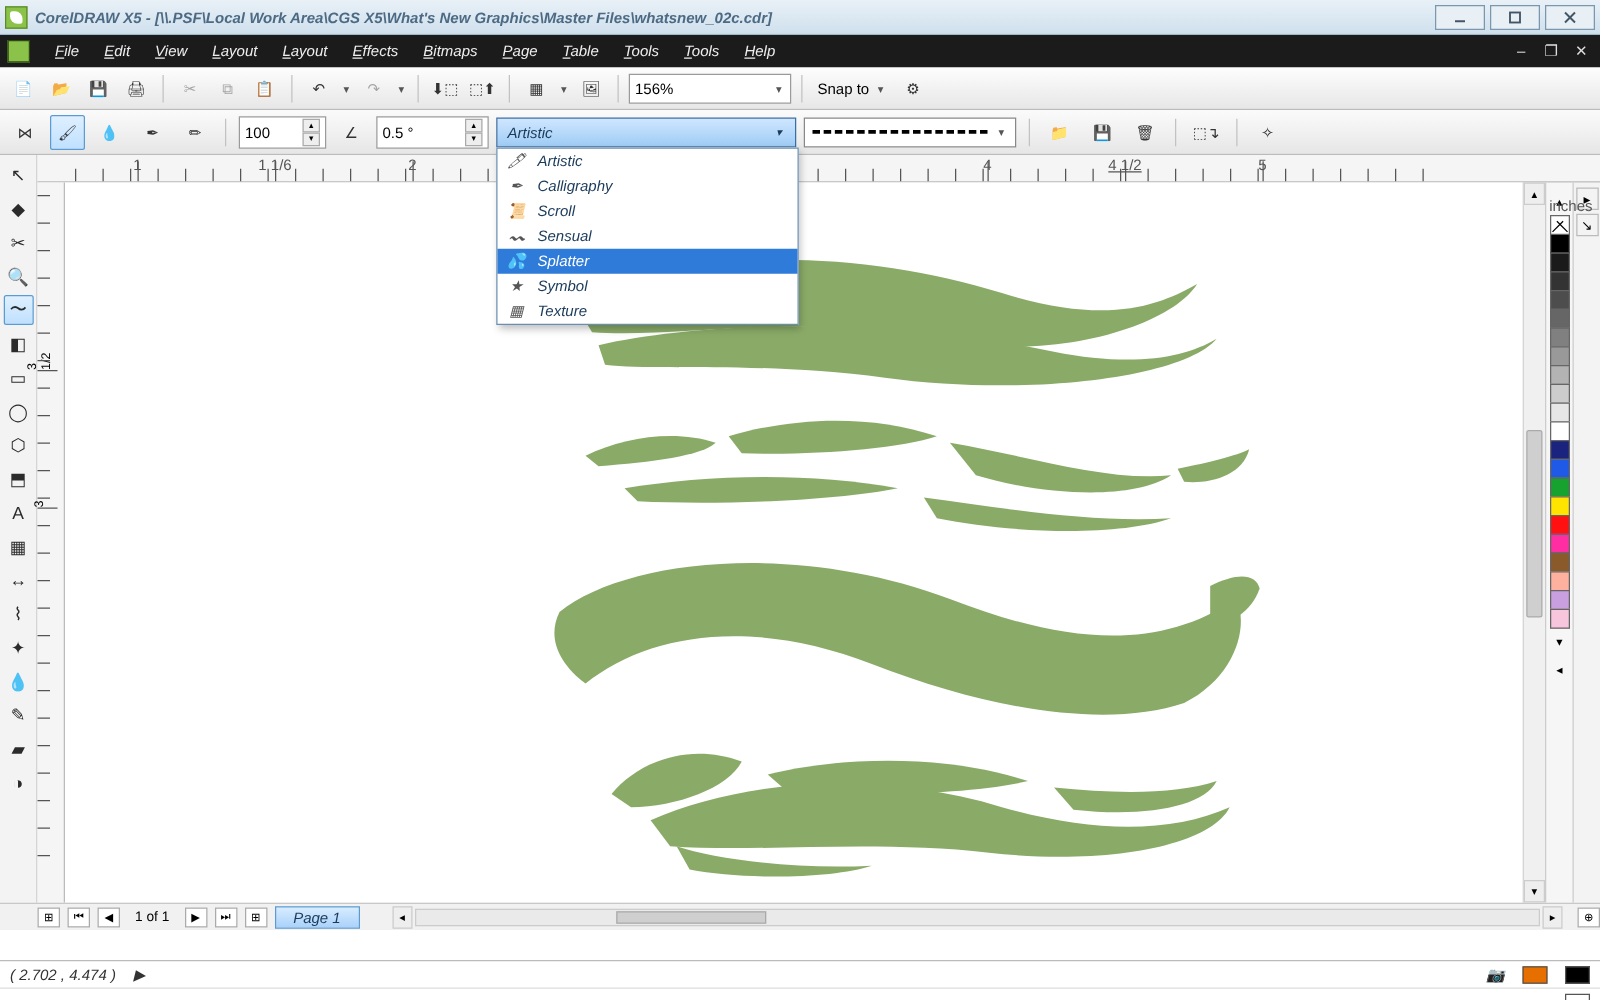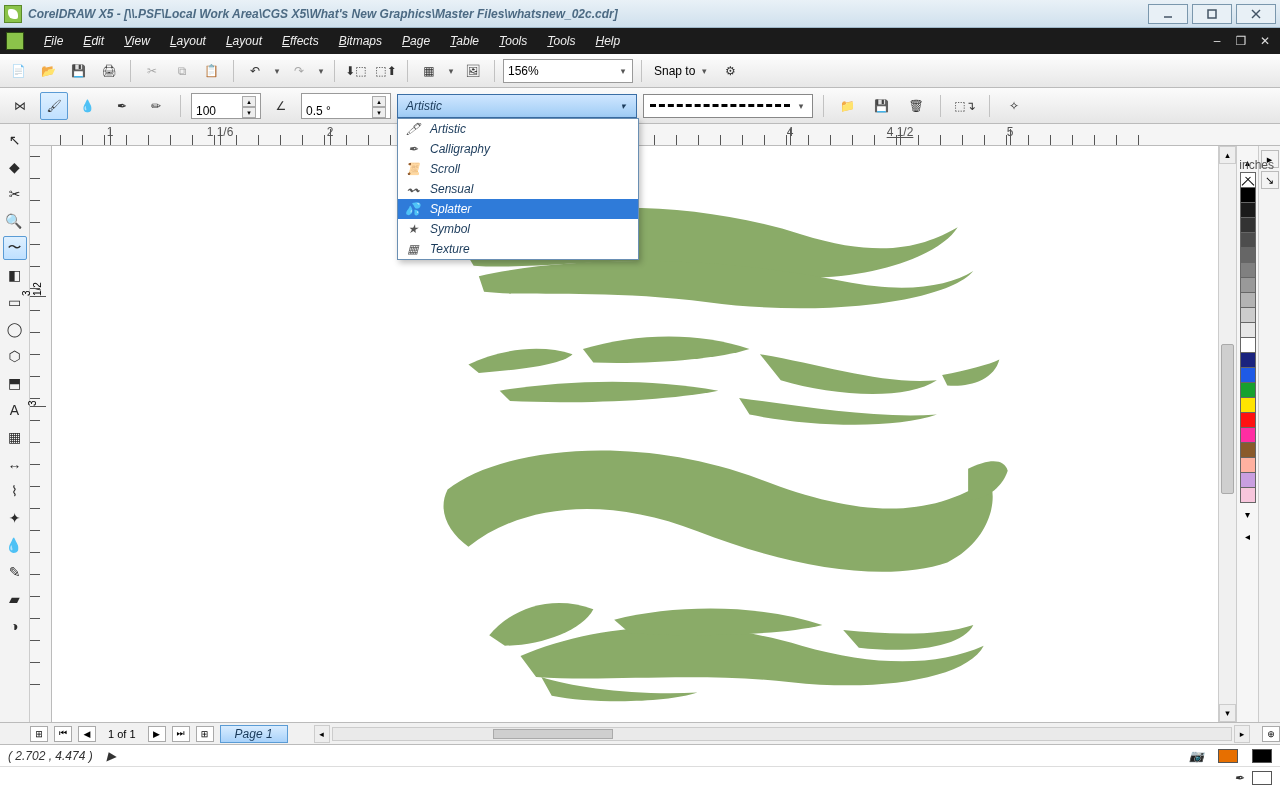--- a/index.html
+++ b/index.html
@@ -30,21 +30,21 @@
 .combo{height:24px;border:1px solid #9a9a9a;background:#fff;display:flex;align-items:center;padding:0 4px;gap:44px;}
 .combo input{border:none;outline:none;width:60px;background:transparent;font-size:12px;}
 .combo .drop-arrow{margin-left:auto;}
 .snap{display:flex;align-items:center;gap:4px;padding:0 4px;}
 
 
 .propbar{height:36px;background:linear-gradient(#fbfbfb,#e6e6e6);border-bottom:1px solid #bbb;display:flex;align-items:center;padding:0 6px;gap:6px;}
 .pbtn{width:28px;height:28px;border:1px solid #a9a9a9;border-radius:2px;background:linear-gradient(#fff,#e6e6e6);display:flex;align-items:center;justify-content:center;color:#333;}
 .pbtn.flat{border-color:transparent;background:transparent;}
 .pbtn.active{background:linear-gradient(#dff0ff,#bfe0ff);border-color:#5a9bd5;}
-.num-field{width:70px;height:26px;border:1px solid #9a9a9a;background:#fff;display:flex;align-items:flex-end;padding:0 4px;}
+.num-field{width:70px;height:26px;border:1px solid #9a9a9a;background:#fff;display:flex;align-items:center;padding:0 4px;}
 .num-field input{border:none;outline:none;width:40px;}
 .spin{width:14px;height:22px;display:flex;flex-direction:column;margin-left:auto;}
 .spin div{flex:1;border:1px solid #aaa;font-size:7px;text-align:center;line-height:9px;background:#eee;}
 .wide-combo{width:240px;height:24px;border:1px solid #3a6ea5;background:linear-gradient(#cfe6ff,#9fccf5);display:flex;align-items:center;padding:0 8px;font-style:italic;color:#1a3a5a;position:relative;}
 .wide-combo .drop-arrow{margin-left:auto;color:#1a3a5a;}
 .style-combo{width:170px;height:24px;border:1px solid #888;display:flex;align-items:center;justify-content:center;background:#fff;}
 .dash-preview{width:140px;border-top:3px dashed #000;}
 
 
 .dd-list{position:absolute;top:23px;left:-1px;width:242px;background:#fff;border:1px solid #6a8fb3;z-index:50;box-shadow:2px 3px 6px rgba(0,0,0,.25);}
@@ -94,21 +94,21 @@
 
 .pagenav{height:22px;border-top:1px solid #bbb;background:#f1f1f1;display:flex;align-items:center;padding-left:30px;gap:6px;}
 .pn-btn{width:18px;height:16px;border:1px solid #aaa;display:flex;align-items:center;justify-content:center;font-size:9px;background:#fff;}
 .pn-label{font-size:11px;padding:0 6px;}
 .page-tab{height:18px;padding:0 14px;border:1px solid #5a9bd5;background:linear-gradient(#d8ecff,#a9d2fa);font-style:italic;color:#1a3a5a;display:flex;align-items:center;}
 .hscroll{flex:1;display:flex;align-items:center;margin-left:20px;}
 .hscroll .track{flex:1;height:14px;background:#eaeaea;border:1px solid #ccc;margin:0 2px;position:relative;}
 .hscroll .thumb{position:absolute;top:1px;bottom:1px;left:160px;width:120px;background:#cfcfcf;border:1px solid #aaa;}
 
 
-.status1{height:22px;border-top:1px solid #bbb;display:flex;align-items:center;padding:0 8px;gap:14px;font-size:11px;font-style:italic;color:#333;}
+.status1{height:22px;border-top:1px solid #bbb;display:flex;align-items:center;padding:0 8px;gap:14px;font-size:11px;font-style:italic;color:#333;margin-top:24px;}
 .status1 .s-sw{width:20px;height:14px;border:1px solid #555;}
 .status2{height:22px;border-top:1px solid #ddd;display:flex;align-items:center;padding:0 8px;font-size:11px;font-style:italic;color:#333;}
 .status2 .right{margin-left:auto;display:flex;gap:8px;align-items:center;}
 .status2 .sw2{width:20px;height:14px;border:1px solid #555;}
 </style>
 </head>
 <body>
 
 <div class="titlebar">
   <div class="app-icon"></div>

